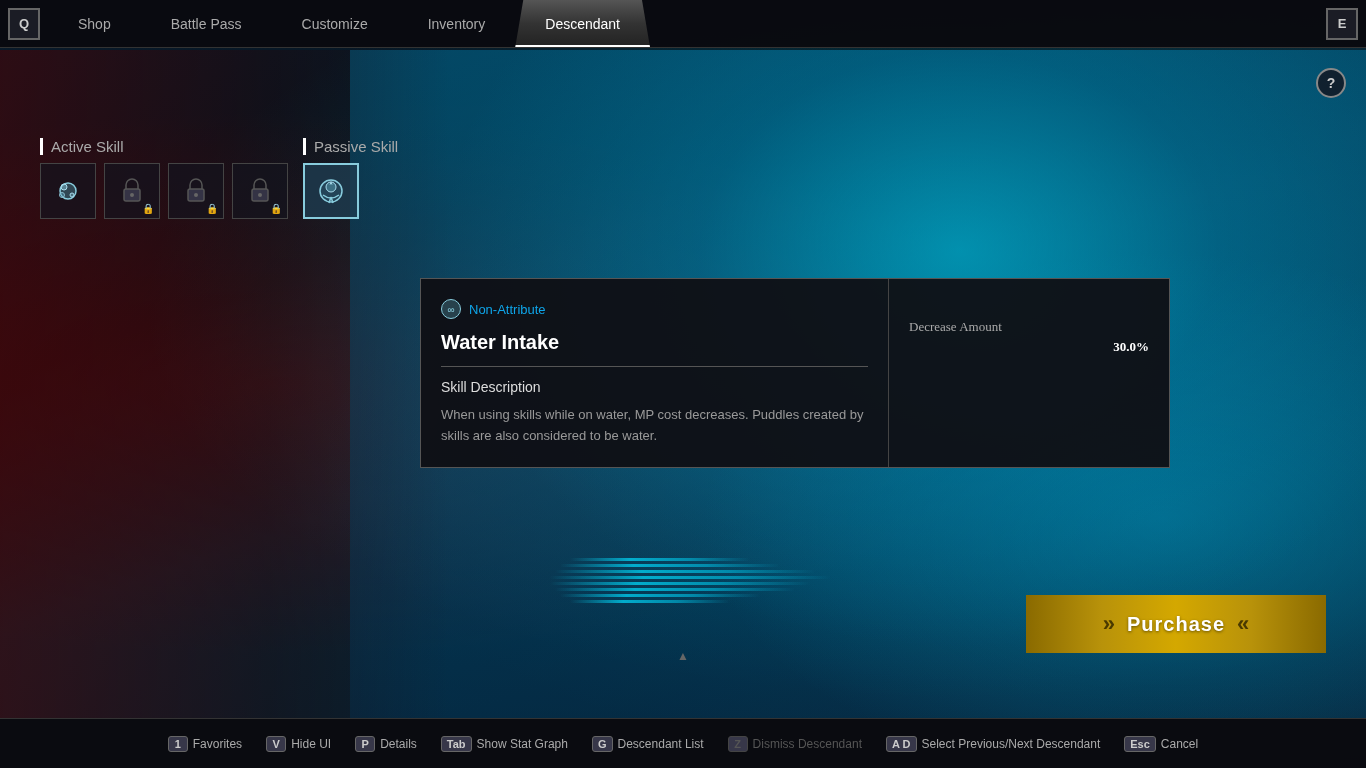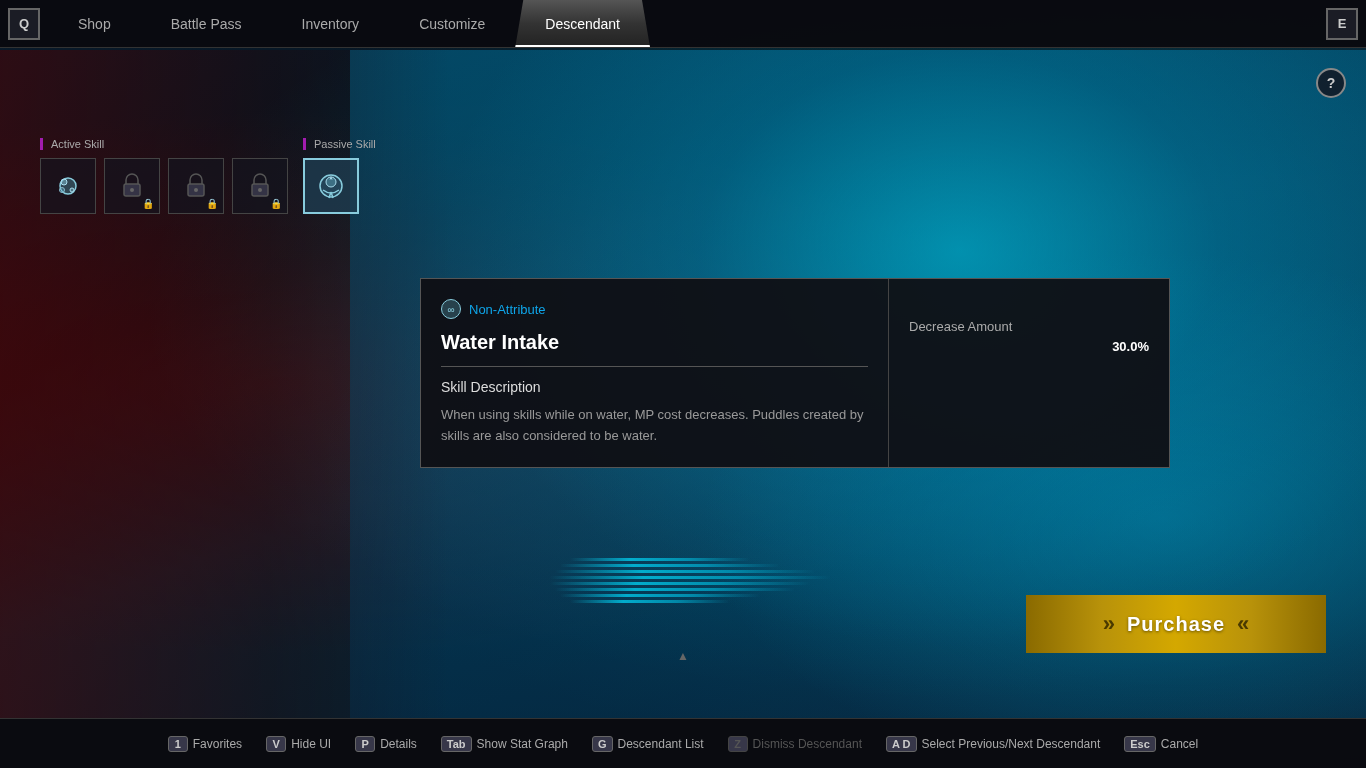--- a/index.html
+++ b/index.html
@@ -159,23 +159,23 @@
     
     .skills-panel {
       position: absolute;
       top: 90px;
       left: 40px;
       z-index: 10;
     }
 
     .skill-section-label {
       color: #aaa;
-      font-size: 11px;
+      font-size: 15px;
       margin-bottom: 8px;
-      border-left: 3px solid #a21caf;
+      border-left: 3px solid #ffffff;
       padding-left: 8px;
     }
 
     .skills-row {
       display: flex;
       gap: 8px;
       margin-bottom: 16px;
     }
 
     .skill-icon {
@@ -276,20 +276,21 @@
       font-size: 13px;
       color: #999;
       line-height: 1.6;
     }
 
     .stat-row {
       display: flex;
       justify-content: space-between;
       align-items: center;
       margin-bottom: 8px;
+      font-family: Liberation Serif, serif;
     }
 
     .stat-label {
       font-size: 13px;
       color: #aaa;
     }
 
     .stat-value {
       font-size: 13px;
       color: #fff;
@@ -437,22 +438,22 @@
 
 <div class="bg"></div>
 <div class="bg-water"></div>
 <div class="bg-left-dark"></div>
 
 <nav class="top-nav">
   <div class="nav-key-btn">Q</div>
   <div class="nav-items">
     <div class="nav-item">Shop</div>
     <div class="nav-item">Battle Pass</div>
+    <div class="nav-item">Customize</div>
     <div class="nav-item">Inventory</div>
-    <div class="nav-item">Customize</div>
     <div class="nav-item active">Descendant</div>
   </div>
   <div class="nav-key-btn">E</div>
 </nav>
 
 <div class="main">
 
 
   <div class="skills-panel">
     <div class="skill-section-label">Active Skill</div>

